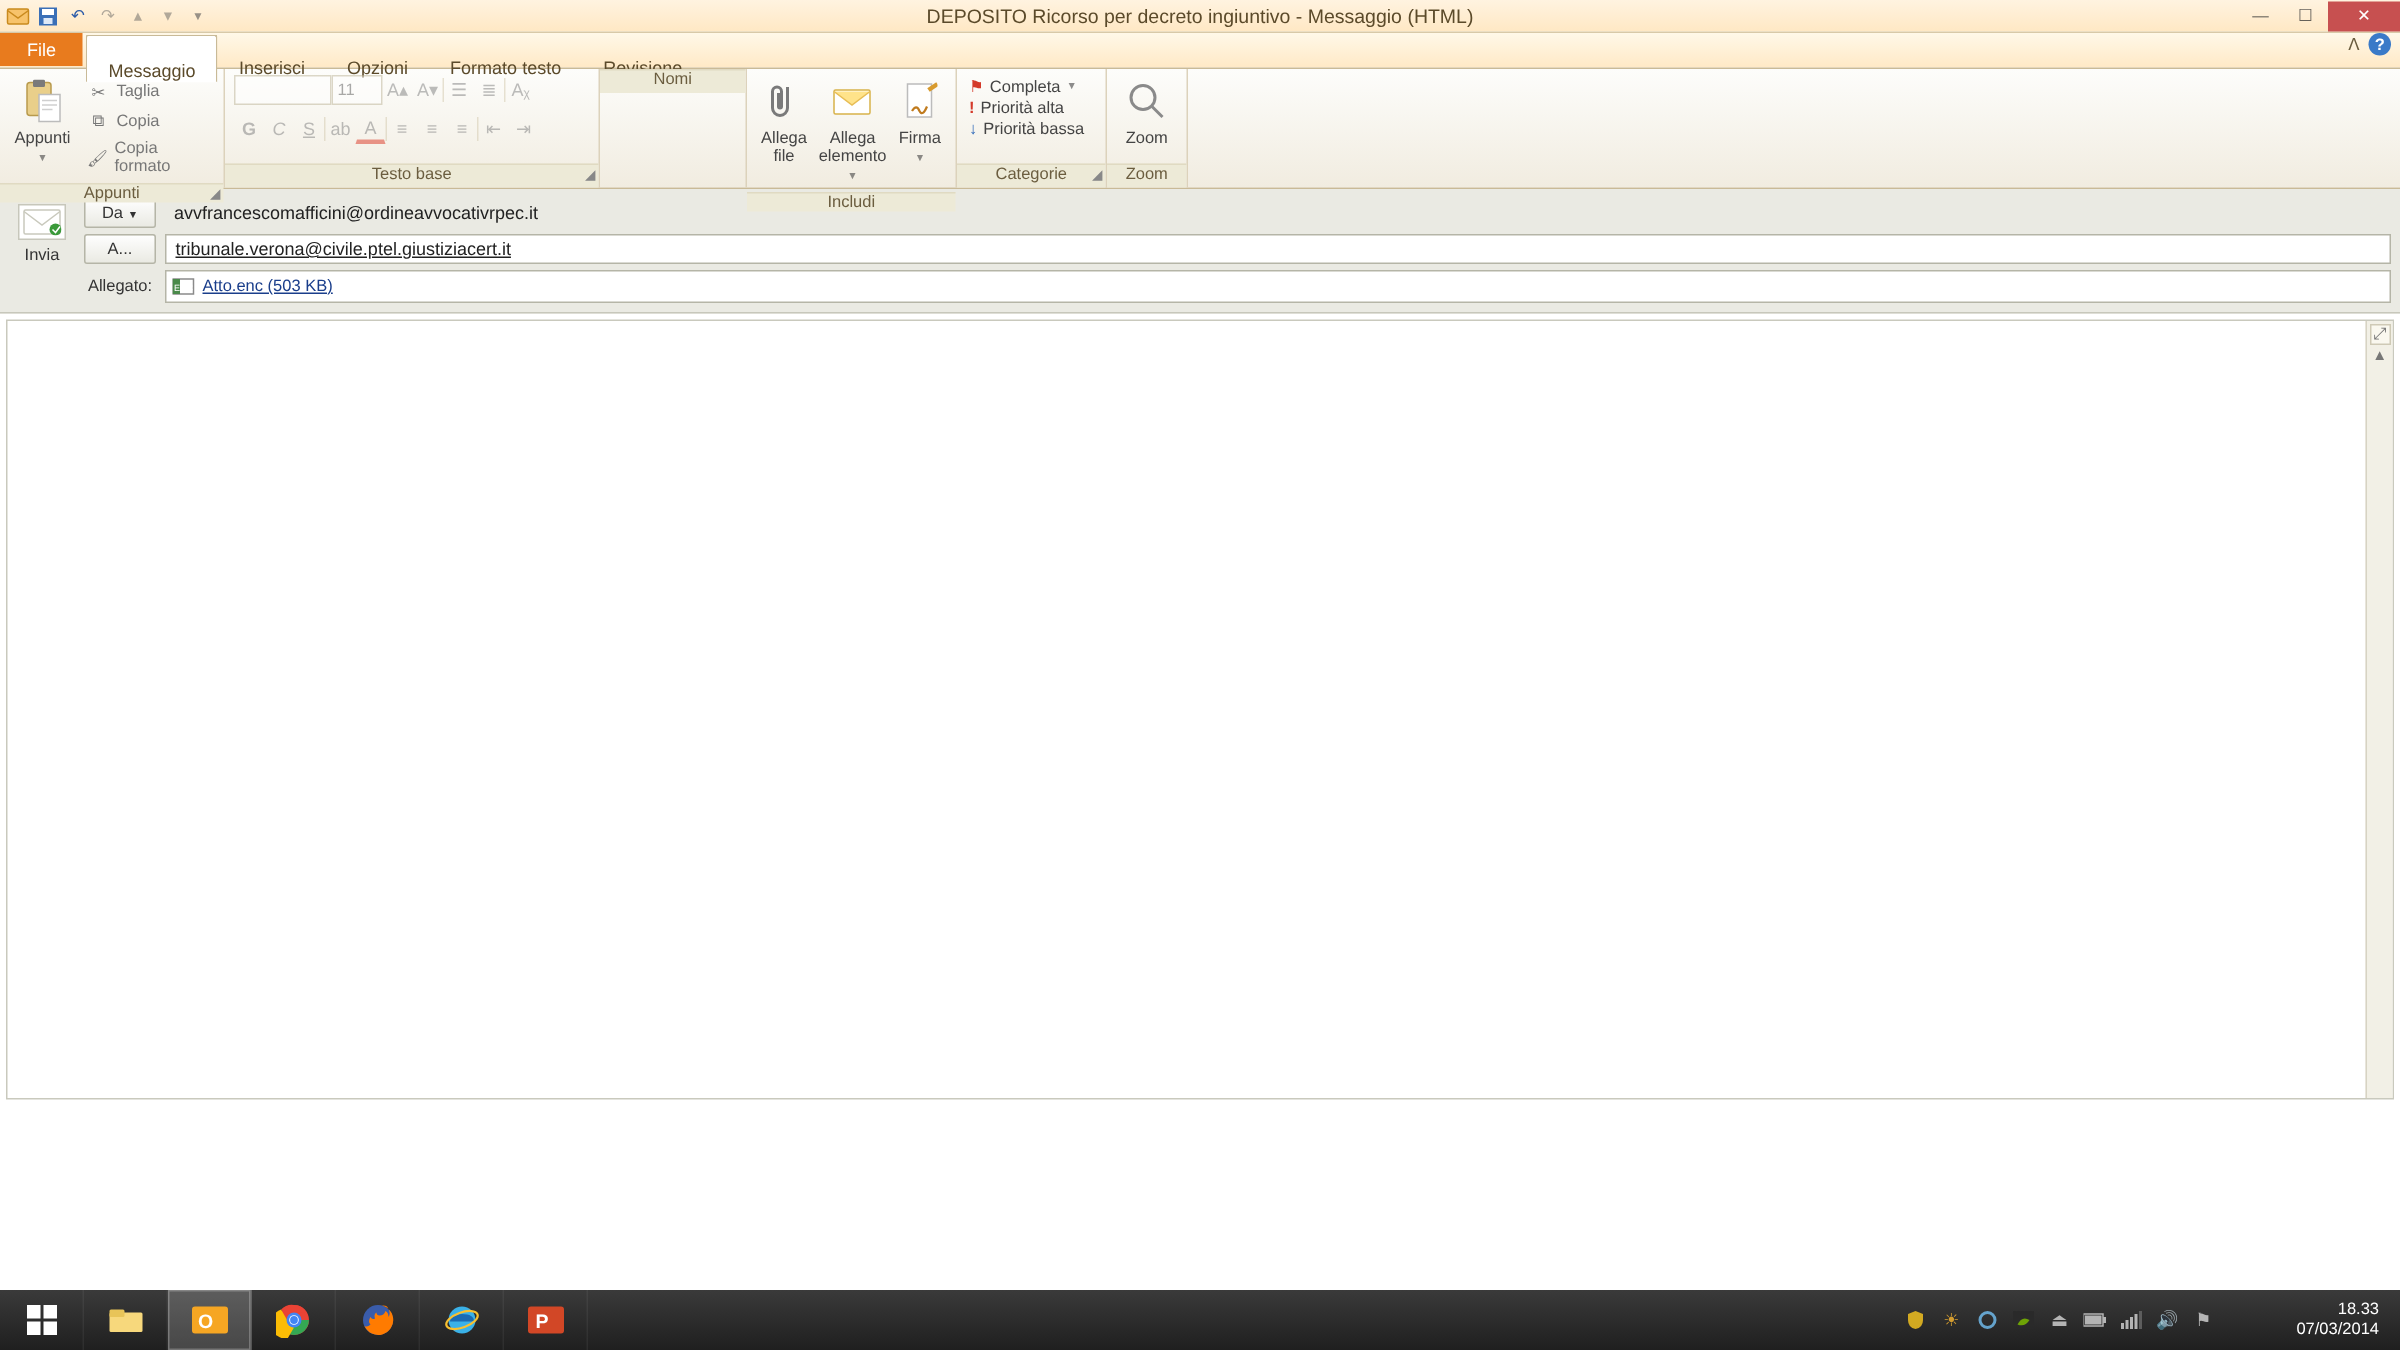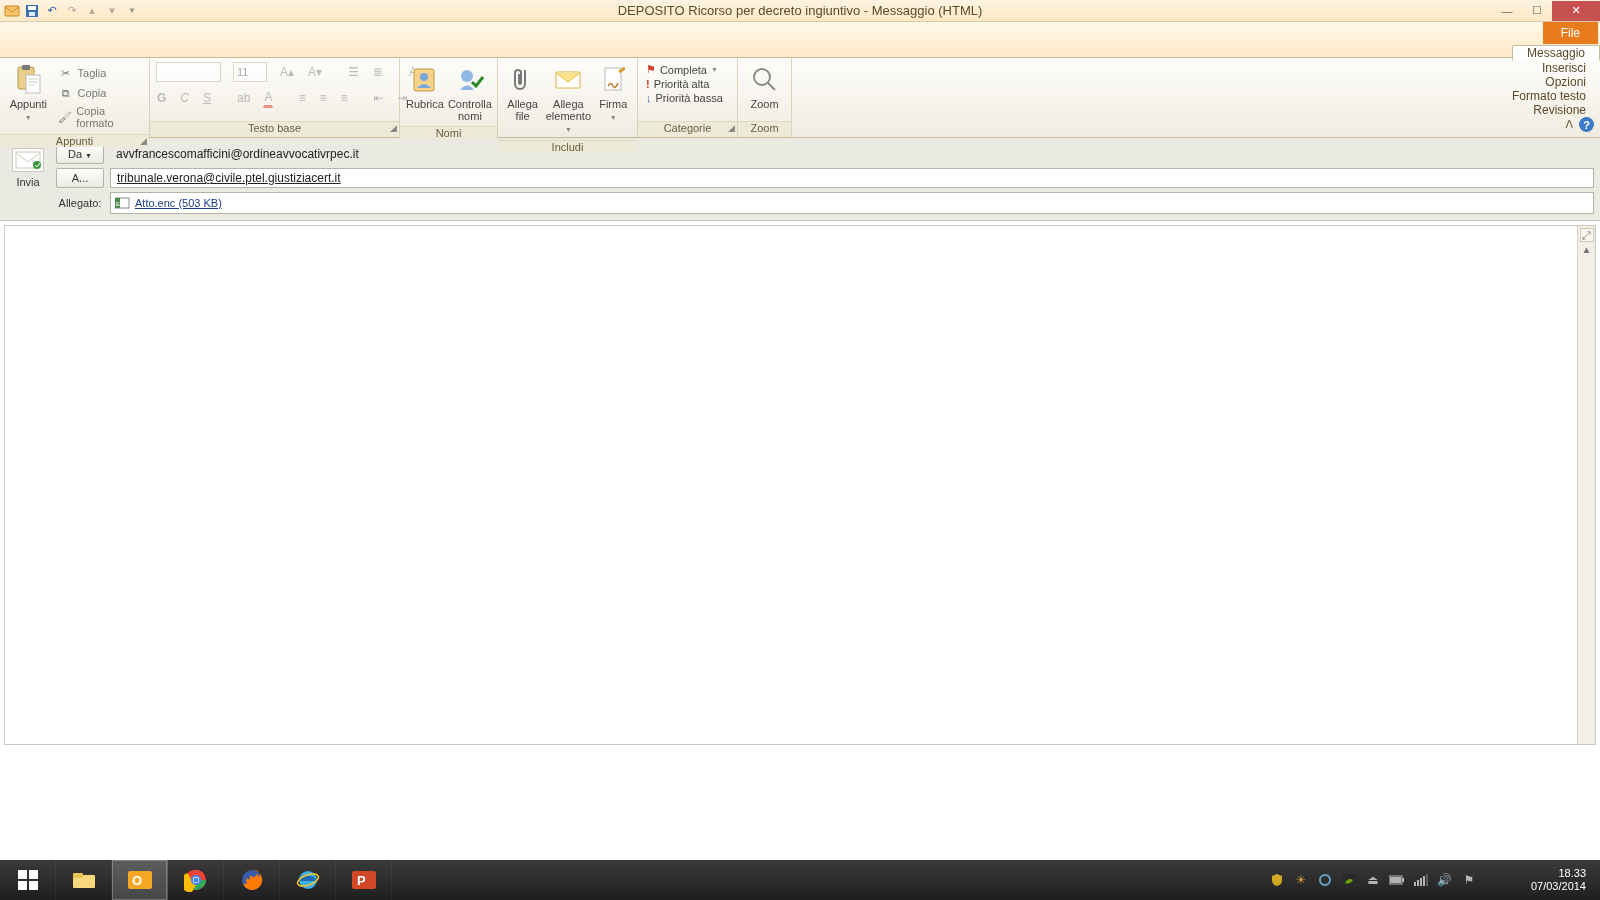--- a/index.html
+++ b/index.html
@@ -8,40 +8,40 @@
 
 .titlebar { height: 22px; background: linear-gradient(#fff3e0,#ffe8c4); display: flex; align-items: center; border-bottom: 1px solid #d8c9a8; position: relative; }
 .qat { display: flex; align-items: center; gap: 4px; padding: 0 4px; }
 .qat-ico { width: 16px; height: 16px; display: inline-flex; align-items: center; justify-content: center; font-size: 11px; color: #555; }
 .title-text { position: absolute; left: 50%; transform: translateX(-50%); font-size: 13px; color: #5b4a2a; }
 .win-controls { margin-left: auto; display: flex; }
 .win-btn { width: 30px; height: 20px; display: flex; align-items: center; justify-content: center; font-size: 11px; opacity: .75; }
 .win-close { background: #c75050; color: #fff; width: 48px; opacity: 1; }
 
 
-.tabrow { height: 36px; background: linear-gradient(#fff8e8,#ffe9c6); display: flex; align-items: flex-end; border-bottom: 1px solid #c9ba97; font-size: 12px; position: relative; flex-direction: column; }
-.tab { padding: 0 14px 0 14px; color: #5b4a2a; border-right: 0; }
+.tabrow { height: 24px; background: linear-gradient(#fff8e8,#ffe9c6); display: flex; align-items: flex-start; border-bottom: 1px solid #c9ba97; font-size: 12px; position: relative; }
+.tab { padding: 16px 14px 0 14px; color: #5b4a2a; border-right: 0; }
 .tab-file { background: #e87b1e; color: #fff; padding: 4px 18px; margin-right: 2px; }
 .tab-active { background: #fff; border: 1px solid #c9ba97; border-bottom: 1px solid #fff; border-radius: 2px 2px 0 0; margin-top: 1px; }
 .tab-right { margin-left: auto; display: flex; align-items: center; gap: 6px; padding-right: 6px; color: #4a7ab8; font-size: 12px; }
 
 
 .ribbon { height: 80px; background: linear-gradient(#fdfdfb,#f1ece0); border-bottom: 1px solid #c9ba97; display: flex; }
 .ribbon-group { display: flex; flex-direction: column; border-right: 1px solid #dcd2bb; position: relative; }
 .ribbon-group-body { flex: 1; display: flex; align-items: flex-start; padding: 4px 6px; gap: 4px; }
 .ribbon-group-label { height: 16px; text-align: center; font-size: 11px; color: #6b5d3f; background: #edead7; border-top: 1px solid #e0dac2; position: relative; }
 .group-launcher { position: absolute; right: 2px; top: 1px; font-size: 9px; color: #888; }
 
 .big-btn { display: flex; flex-direction: column; align-items: center; width: 48px; padding-top: 2px; gap: 2px; color: #444; font-size: 11px; line-height: 12px; text-align: center; }
 .big-btn .ico32 { width: 32px; height: 32px; display: flex; align-items: center; justify-content: center; }
 .vstack { display: flex; flex-direction: column; gap: 2px; font-size: 11px; color: #777; padding-top: 2px; }
 .vstack .row { display: flex; align-items: center; gap: 4px; padding: 1px 3px; }
 .vstack .ico16 { width: 16px; height: 16px; display: flex; align-items: center; justify-content: center; }
 
-.font-row, .btn-row { display: flex; gap: 12px; }
+.font-row, .btn-row { display: flex; gap: 0; }
 .font-name { width: 65px; height: 20px; border: 1px solid #c1b99f; background: #fff; font-size: 11px; padding: 0 3px; color: #999; }
 .font-size { width: 34px; height: 20px; border: 1px solid #c1b99f; background: #fff; font-size: 11px; padding: 0 3px; color: #666; }
 .tool-ico { width: 20px; height: 20px; display: flex; align-items: center; justify-content: center; color: #888; font-size: 12px; border: 1px solid transparent; }
 .sep-v { width: 1px; background: #d5ccb2; align-self: stretch; margin: 2px 0; }
 
 .cat-row { display: flex; align-items: center; gap: 4px; font-size: 11px; color: #444; padding: 1px 2px; white-space: nowrap; }
 .flag-red { color: #d43a2a; }
 .flag-blue { color: #2a66b8; }
 
 
@@ -182,42 +182,20 @@
         <span class="tool-ico">≡</span>
         <span class="sep-v"></span>
         <span class="tool-ico">⇤</span>
         <span class="tool-ico">⇥</span>
       </div>
     </div>
     <div class="ribbon-group-label"><span>Testo base</span><span class="group-launcher">◢</span></div>
   </div>
 
   <div class="ribbon-group" style="width:98px">
-    <div class="ribbon-group-body">
-      <div class="big-btn">
-        <span class="ico32">
-            <svg width="28" height="28">
-              <rect x="3" y="3" width="20" height="22" rx="2" fill="#f6d28b" stroke="#c49a3f"></rect>
-              <circle cx="13" cy="11" r="4" fill="#7aa8dd"></circle>
-              <path d="M6 22 q7 -8 14 0" fill="#7aa8dd"></path>
-            </svg>
-          </span>
-        <span>Rubrica</span>
-      </div>
-      <div class="big-btn">
-        <span class="ico32">
-            <svg width="28" height="28">
-              <circle cx="11" cy="10" r="6" fill="#8fb7e4"></circle>
-              <path d="M4 24 q7 -9 14 0" fill="#8fb7e4"></path>
-              <path d="M16 16 l4 4 l7 -9" stroke="#2a8a2a" stroke-width="3" fill="none"></path>
-            </svg>
-          </span>
-        <span>Controlla nomi</span>
-      </div>
-    </div>
     <div class="ribbon-group-label">Nomi</div>
   </div>
 
   <div class="ribbon-group" style="width:140px">
     <div class="ribbon-group-body">
       <div class="big-btn" style="width:42px">
         <span class="ico32">
             <svg width="24" height="28">
               <path d="M14 4 v14 a5 5 0 0 1 -10 0 V7 a3 3 0 0 1 6 0 v10 a1 1 0 0 1 -2 0 V8" stroke="#7a7a7a" stroke-width="2" fill="none"></path>
             </svg>

